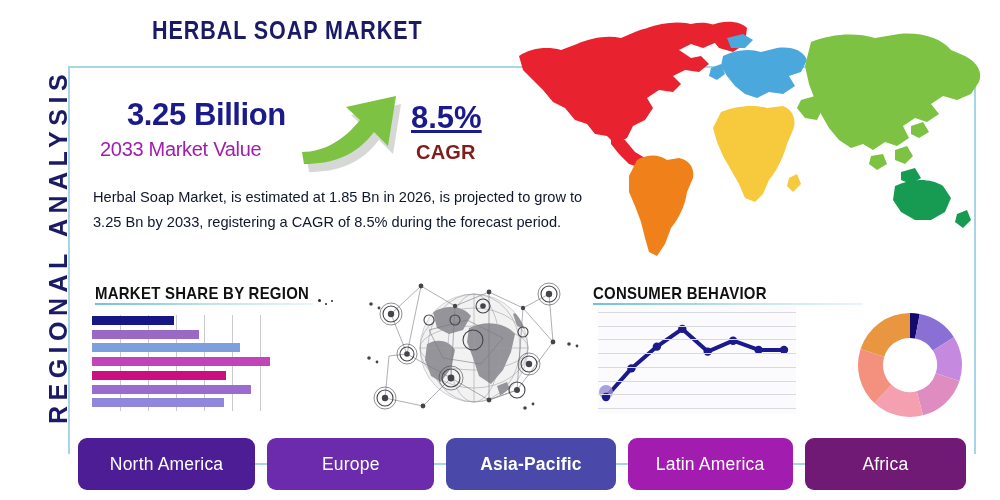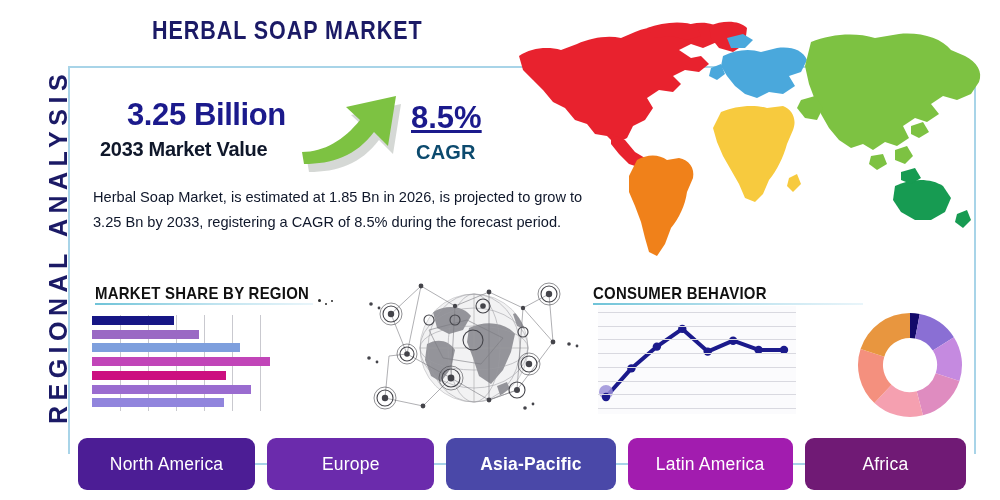--- a/index.html
+++ b/index.html
@@ -91,42 +91,42 @@
     color: #1b1a8c;
     letter-spacing: -0.4px;
     white-space: nowrap;
     text-align: right;
   }
   .kpi-caption {
     position: absolute;
     left: 100px;
     top: 138px;
     font-size: 20px;
-    font-weight: bold;
-    color: #0f172a;
+    font-weight: normal;
+    color: #a21caf;
     letter-spacing: -0.3px;
     white-space: nowrap;
   }
   .cagr-value {
     position: absolute;
     left: 411px;
     top: 100px;
     font-size: 31px;
     font-weight: bold;
     color: #1b1a8c;
     white-space: nowrap;
     text-decoration: underline;
   }
   .cagr-caption {
     position: absolute;
     left: 416px;
     top: 141px;
     font-size: 20px;
     font-weight: bold;
-    color: #0c4a6e;
+    color: #7f1d1d;
     letter-spacing: 0.2px;
     white-space: nowrap;
   }
   .growth-arrow {
     position: absolute;
     left: 302px;
     top: 82px;
     width: 115px;
     height: 92px;
   }

